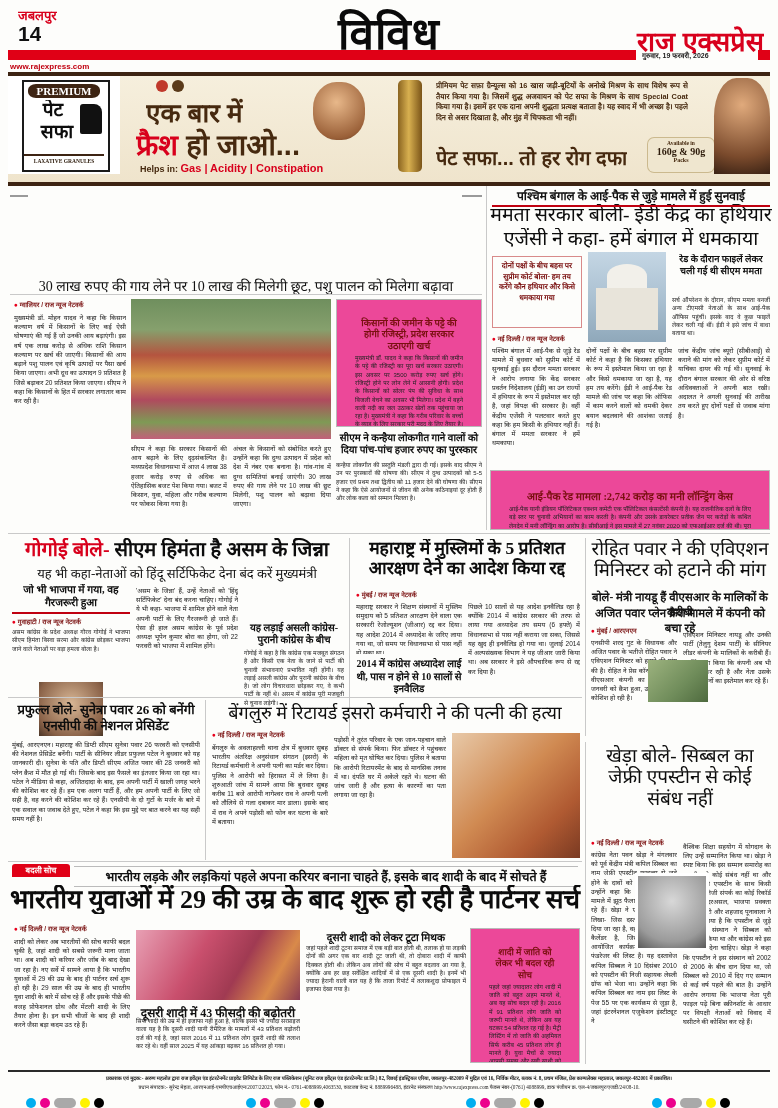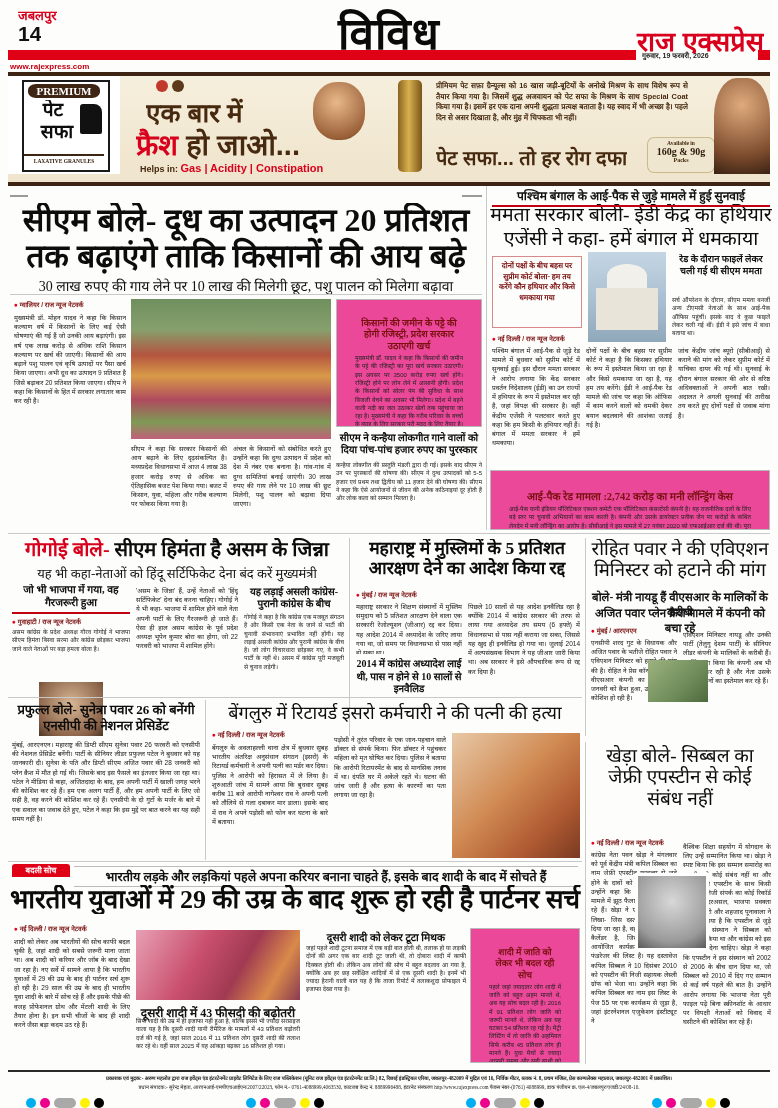--- a/index.html
+++ b/index.html
@@ -59,21 +59,20 @@
     <div class="s c" style="left:640px;top:62px;width:66px;height:34px;background:#efe6cf;border-radius:6px;box-shadow:0 0 0 1px #cbb98e;">
       <div style="font-size:5.5px;color:#46290f;font-weight:bold;margin-top:2px;">Available in</div>
       <div style="font-size:10px;color:#2c1a0a;font-weight:bold;">160g &amp; 90g</div>
       <div style="font-size:6px;color:#46290f;font-weight:bold;">Packs</div>
     </div>
     <div class="s" style="left:706px;top:2px;width:56px;height:96px;border-radius:40% 40% 0 0;background:radial-gradient(circle at 50% 28%,#e0aa7c,#7a4a2c 70%,#3a2214);"></div>
   </div>
 
   <div class="s kicker-rule" style="left:10px;top:195px;width:18px;"></div>
   <div class="s kicker-rule" style="left:462px;top:195px;width:20px;"></div>
-  <div class="s c hl" style="left:10px;top:203px;width:472px;font-size:32px;">सीएम बोले- दूध का उत्पादन 20 प्रतिशत तक बढ़ाएंगे ताकि किसानों की आय बढ़े</div>
   <div class="s c" style="left:10px;top:276px;width:472px;font-size:14px;color:#141414;">30 लाख रुपए की गाय लेने पर 10 लाख की मिलेगी छूट, पशु पालन को मिलेगा बढ़ावा</div>
   <div class="s hrule" style="left:10px;top:294px;width:472px;"></div>
   <div class="s dl" style="left:14px;top:300px;width:114px;">ग्वालियर / राज न्यूज नेटवर्क</div>
   <div class="s j" style="left:14px;top:313px;width:112px;height:217px;">मुख्यमंत्री डॉ. मोहन यादव ने कहा कि किसान कल्याण वर्ष में किसानों के लिए कई ऐसी घोषणाएं की गई हैं जो उनकी आय बढ़ाएंगी। इस वर्ष एक लाख करोड़ से अधिक राशि किसान कल्याण पर खर्च की जाएगी। किसानों की आय बढ़ाने पशु पालन एवं कृषि उत्पादों पर पैसा खर्च किया जाएगा। अभी दूध का उत्पादन 9 प्रतिशत है जिसे बढ़ाकर 20 प्रतिशत किया जाएगा। सीएम ने कहा कि किसानों के हित में सरकार लगातार काम कर रही है।</div>
   <div class="s photo" style="left:131px;top:299px;width:200px;height:140px;background:linear-gradient(180deg,#6f8f5e 0%,#86a06d 22%,#b4543f 40%,#d89a48 55%,#b04a5e 72%,#7e9a55 88%,#c2607a 100%);"></div>
   <div class="s j" style="left:131px;top:444px;width:96px;height:86px;">सीएम ने कहा कि सरकार किसानों की आय बढ़ाने के लिए दृढ़संकल्पित है। मध्यप्रदेश विधानसभा में आज 4 लाख 38 हजार करोड़ रुपए से अधिक का ऐतिहासिक बजट पेश किया गया। बजट में किसान, युवा, महिला और गरीब कल्याण पर फोकस किया गया है।</div>
   <div class="s j" style="left:233px;top:444px;width:98px;height:86px;">अंचल के किसानों को संबोधित करते हुए उन्होंने कहा कि दुग्ध उत्पादन में प्रदेश को देश में नंबर एक बनाना है। गांव-गांव में दुग्ध समितियां बनाई जाएंगी। 30 लाख रुपए की गाय लेने पर 10 लाख की छूट मिलेगी, पशु पालन को बढ़ावा दिया जाएगा।</div>
   <div class="s box" style="left:336px;top:299px;width:146px;height:128px;">
     <div class="c b maroon" style="font-size:9.5px;line-height:1.2;">किसानों की जमीन के पट्टे की होगी रजिस्ट्री, प्रदेश सरकार उठाएगी खर्च</div>
     <div class="tiny" style="margin-top:2px;height:92px;overflow:hidden;">मुख्यमंत्री डॉ. यादव ने कहा कि किसानों की जमीन के पट्टे की रजिस्ट्री का पूरा खर्च सरकार उठाएगी। इस अवसर पर 3500 करोड़ रुपए खर्च होंगे। रजिस्ट्री होने पर लोन लेने में आसानी होगी। प्रदेश के किसानों को सोलर पंप की सुविधा के साथ बिजली बेचने का अवसर भी मिलेगा। प्रदेश में बहने वाली नदी का जल उठाकर खेतों तक पहुंचाया जा रहा है। मुख्यमंत्री ने कहा कि गरीब परिवार के बच्चों के ब्याह के लिए सरकार पूरी मदद के लिए तैयार है। यह योजना प्रत्येक गरीब बेटी बहनें के लिए 23 हजार करोड़ से चलाई जा रही है।</div>
@@ -110,21 +109,21 @@
   <div class="s c" style="left:8px;top:538px;width:338px;font-size:20px;font-weight:bold;line-height:1.1;"><span class="red">गोगोई बोले-</span><span style="color:#0c0c0c;"> सीएम हिमंता है असम के जिन्ना</span></div>
   <div class="s c" style="left:8px;top:564px;width:338px;font-size:13px;color:#141414;">यह भी कहा-नेताओं को हिंदू सर्टिफिकेट देना बंद करें मुख्यमंत्री</div>
   <div class="s" style="left:12px;top:584px;width:118px;height:152px;">
     <div class="c b" style="font-size:10.5px;color:#101010;line-height:1.2;border-bottom:2px solid #c00010;padding-bottom:3px;">जो भी भाजपा में गया, वह गैरजरूरी हुआ</div>
     <div class="dl" style="margin-top:3px;">गुवाहाटी / राज न्यूज नेटवर्क</div>
     <div class="tiny" style="margin-top:2px;height:52px;overflow:hidden;">असम कांग्रेस के प्रदेश अध्यक्ष गौरव गोगोई ने भाजपा सीएम हिमंता बिस्वा सरमा और कांग्रेस छोड़कर भाजपा जाने वाले नेताओं पर बड़ा हमला बोला है।</div>
     <div class="photo" style="width:64px;height:58px;margin:2px auto 0;background:radial-gradient(circle at 50% 38%,#d9b896,#8a6248 70%,#3a2a1e);"></div>
   </div>
   <div class="s j" style="left:136px;top:586px;width:102px;height:150px;">'असम के जिन्ना' हैं, उन्हें नेताओं को 'हिंदू सर्टिफिकेट' देना बंद करना चाहिए। गोगोई ने ये भी कहा- भाजपा में शामिल होने वाले नेता अपनी पार्टी के लिए गैरजरूरी हो जाते हैं। ऐसा ही हाल असम कांग्रेस के पूर्व प्रदेश अध्यक्ष भूपेन कुमार बोरा का होगा, जो 22 फरवरी को भाजपा में शामिल होंगे।</div>
   <div class="s" style="left:244px;top:586px;width:100px;height:150px;">
-    <div class="c b" style="font-size:10px;color:#101010;line-height:1.2;">यह लड़ाई असली कांग्रेस-पुरानी कांग्रेस के बीच</div>
+    <div class="c b" style="font-size:10px;color:#101010;line-height:1.2;margin-top:36px;">यह लड़ाई असली कांग्रेस-पुरानी कांग्रेस के बीच</div>
     <div class="tiny" style="margin-top:3px;height:108px;overflow:hidden;">गोगोई ने कहा है कि कांग्रेस एक मजबूत संगठन है और किसी एक नेता के जाने से पार्टी की चुनावी संभावनाएं प्रभावित नहीं होंगी। यह लड़ाई असली कांग्रेस और पुरानी कांग्रेस के बीच है। जो लोग विचारधारा छोड़कर गए, वे कभी पार्टी के नहीं थे। असम में कांग्रेस पूरी मजबूती से चुनाव लड़ेगी।</div>
   </div>
 
   <div class="s vrule" style="left:349px;top:538px;height:198px;"></div>
 
   <div class="s c hl" style="left:353px;top:539px;width:228px;font-size:17.5px;">महाराष्ट्र में मुस्लिमों के 5 प्रतिशत आरक्षण देने का आदेश किया रद्द</div>
   <div class="s dl" style="left:356px;top:590px;width:110px;">मुंबई / राज न्यूज नेटवर्क</div>
   <div class="s j" style="left:356px;top:602px;width:106px;height:52px;">महाराष्ट्र सरकार ने शिक्षण संस्थानों में मुस्लिम समुदाय को 5 प्रतिशत आरक्षण देने वाला एक सरकारी रेजोल्यूशन (जीआर) रद्द कर दिया। यह आदेश 2014 में अध्यादेश के जरिए लाया गया था, जो समय पर विधानसभा से पास नहीं हो सका था।</div>
   <div class="s c b" style="left:356px;top:658px;width:106px;font-size:10px;color:#101010;line-height:1.25;">2014 में कांग्रेस अध्यादेश लाई थी, पास न होने से 10 सालों से इनवैलिड</div>
   <div class="s j" style="left:468px;top:602px;width:112px;height:134px;">पिछले 10 सालों से यह आदेश इनवैलिड रहा है क्योंकि 2014 में कांग्रेस सरकार की तरफ से लाया गया अध्यादेश तय समय (6 हफ्ते) में विधानसभा से पास नहीं कराया जा सका, जिससे यह खुद ही इनवैलिड हो गया था। जुलाई 2014 में अल्पसंख्यक विभाग ने यह जीआर जारी किया था। अब सरकार ने इसे औपचारिक रूप से रद्द कर दिया है।</div>

